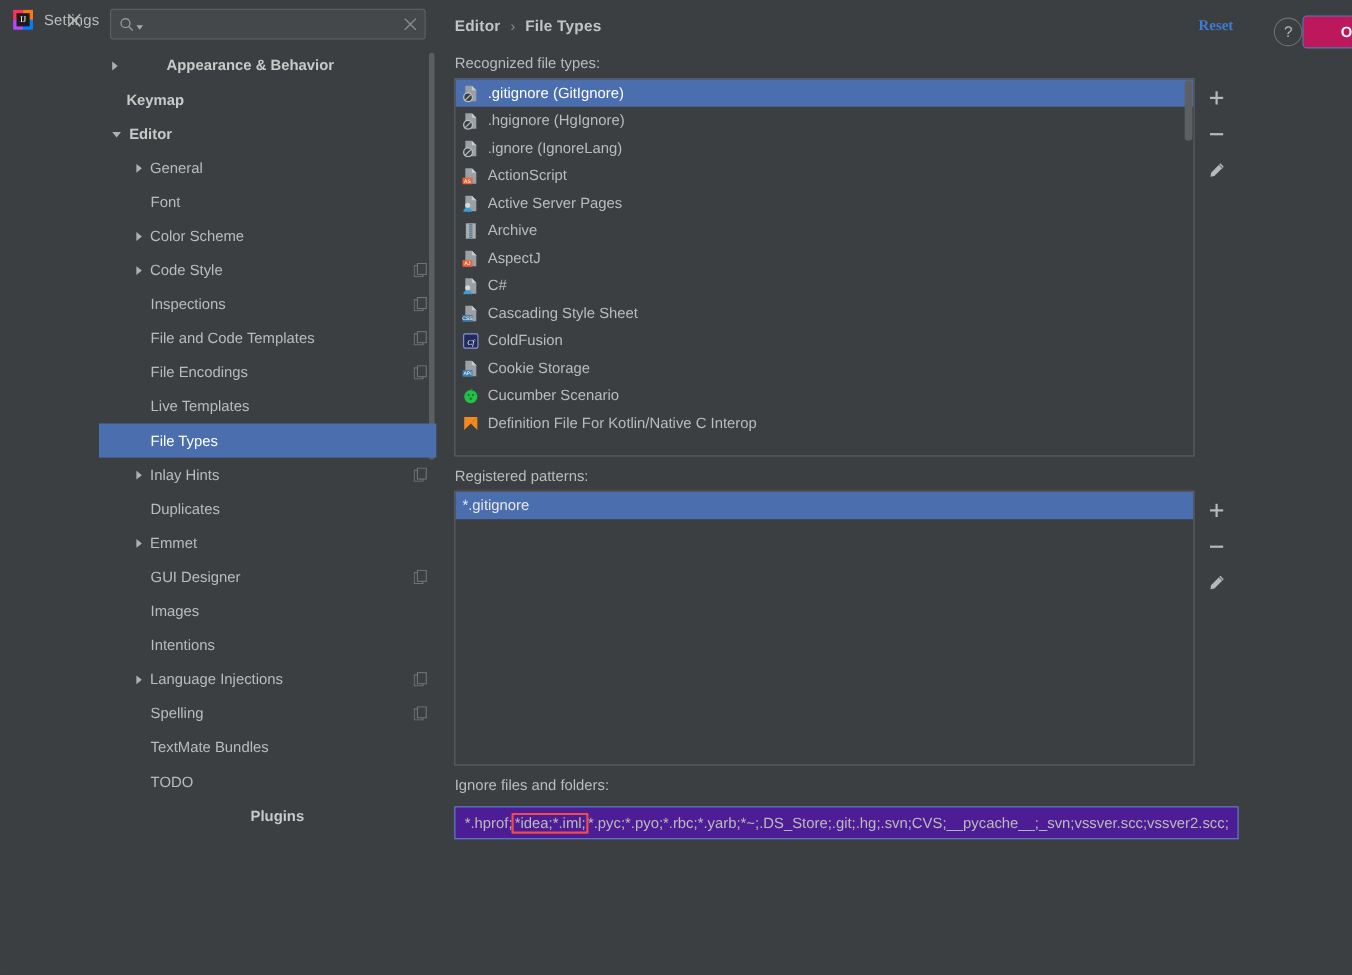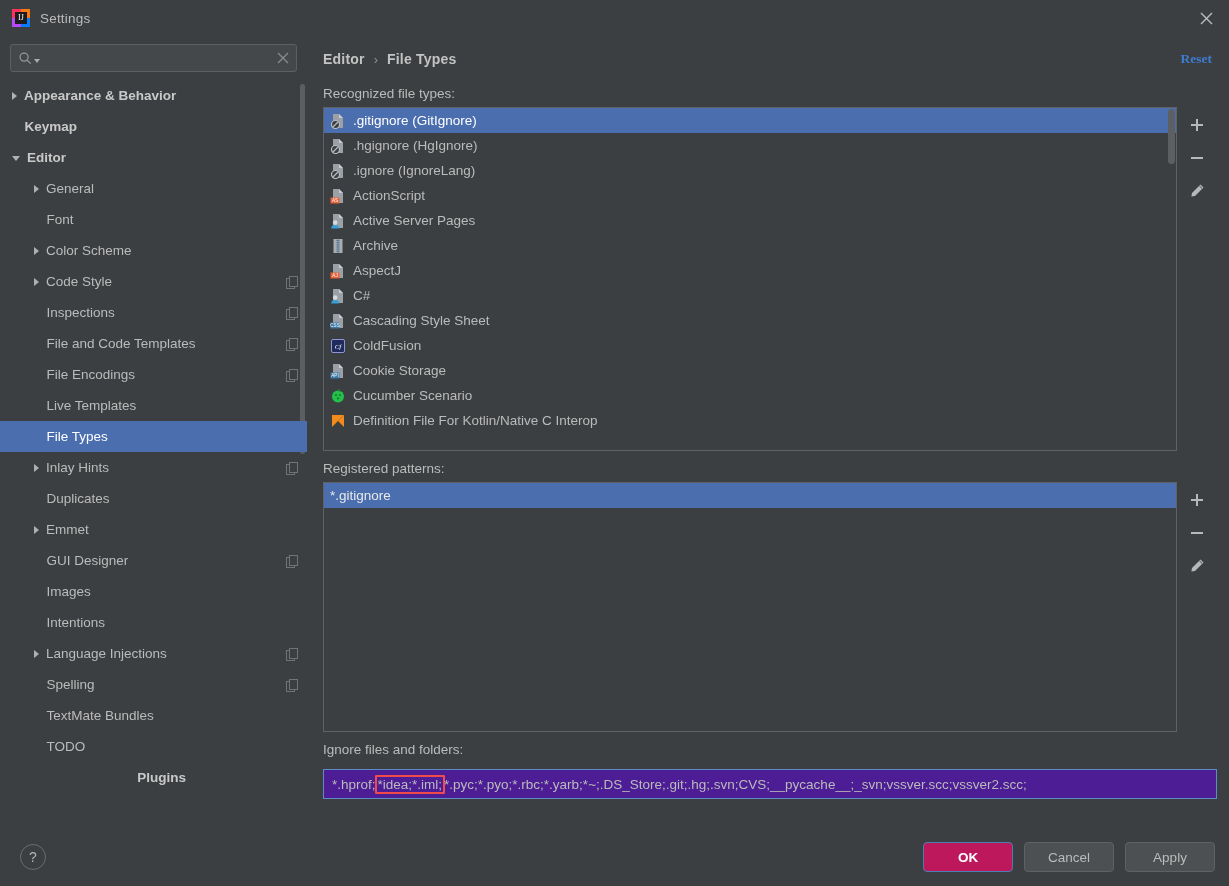--- a/index.html
+++ b/index.html
@@ -18,21 +18,21 @@
   }
   .backdrop-left-line {
     position: absolute; left: 7px; top: 36px; width: 1px; height: 810px;
     background: #4a4d50;
   }
 
   
   .dialog {
     position: absolute; left: 0; top: 0; width: 1229px; height: 886px;
     background: #3c3f41;
-    display: flex; flex-direction: column;
+    display: flex; 
   }
 
   
   .titlebar {
     height: 36px; min-height: 36px;
     background: #3c3f41;
     display: flex; align-items: center;
     position: relative;
   }
   .app-icon {
@@ -266,21 +266,21 @@
           <span class="search-caret"></span>
           <input class="search-input" type="text" value="" placeholder="" style="">
           <svg class="search-clear" viewBox="0 0 14 14">
             <line x1="2" y1="2" x2="12" y2="12" stroke="#a8a8a8" stroke-width="1.2"></line>
             <line x1="12" y1="2" x2="2" y2="12" stroke="#a8a8a8" stroke-width="1.2"></line>
           </svg>
         </div>
       </div>
       <div class="tree" id="sidebar-tree">
         <div class="tree-scroll"></div>
-      <div class="tree-item bold" style="padding-left: 12px;">
+      <div class="tree-item bold" style="padding-left: 12px; gap: 37px;">
             <span class="arrow "></span>
             <span class="tree-label">Appearance &amp; Behavior</span>
           </div>
           <div class="tree-item bold" style="padding-left: 12px;">
             <span class="arrow none"></span>
             <span class="tree-label">Keymap</span>
           </div>
           <div class="tree-item bold" style="padding-left: 12px;">
             <span class="arrow down"></span>
             <span class="tree-label">Editor</span>

